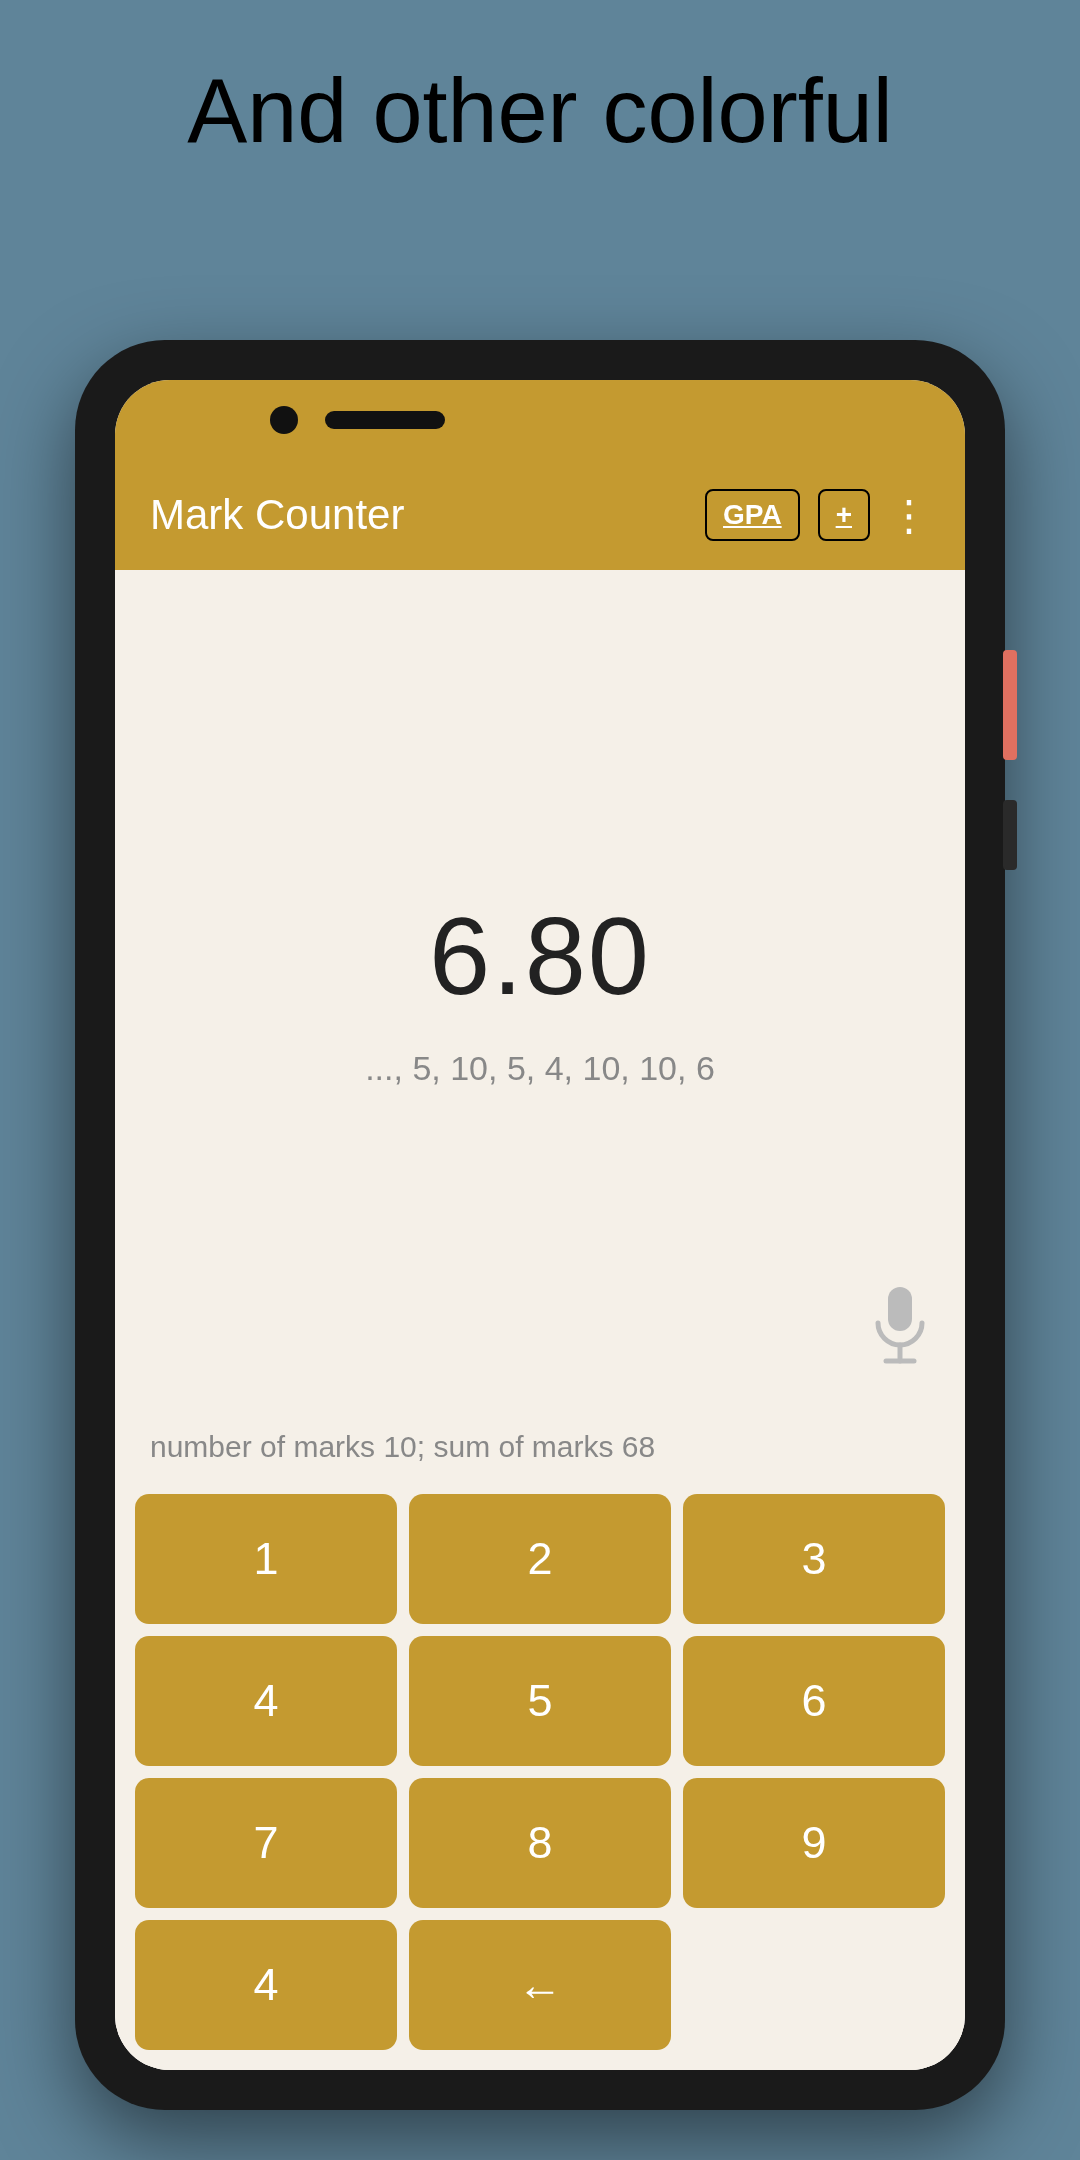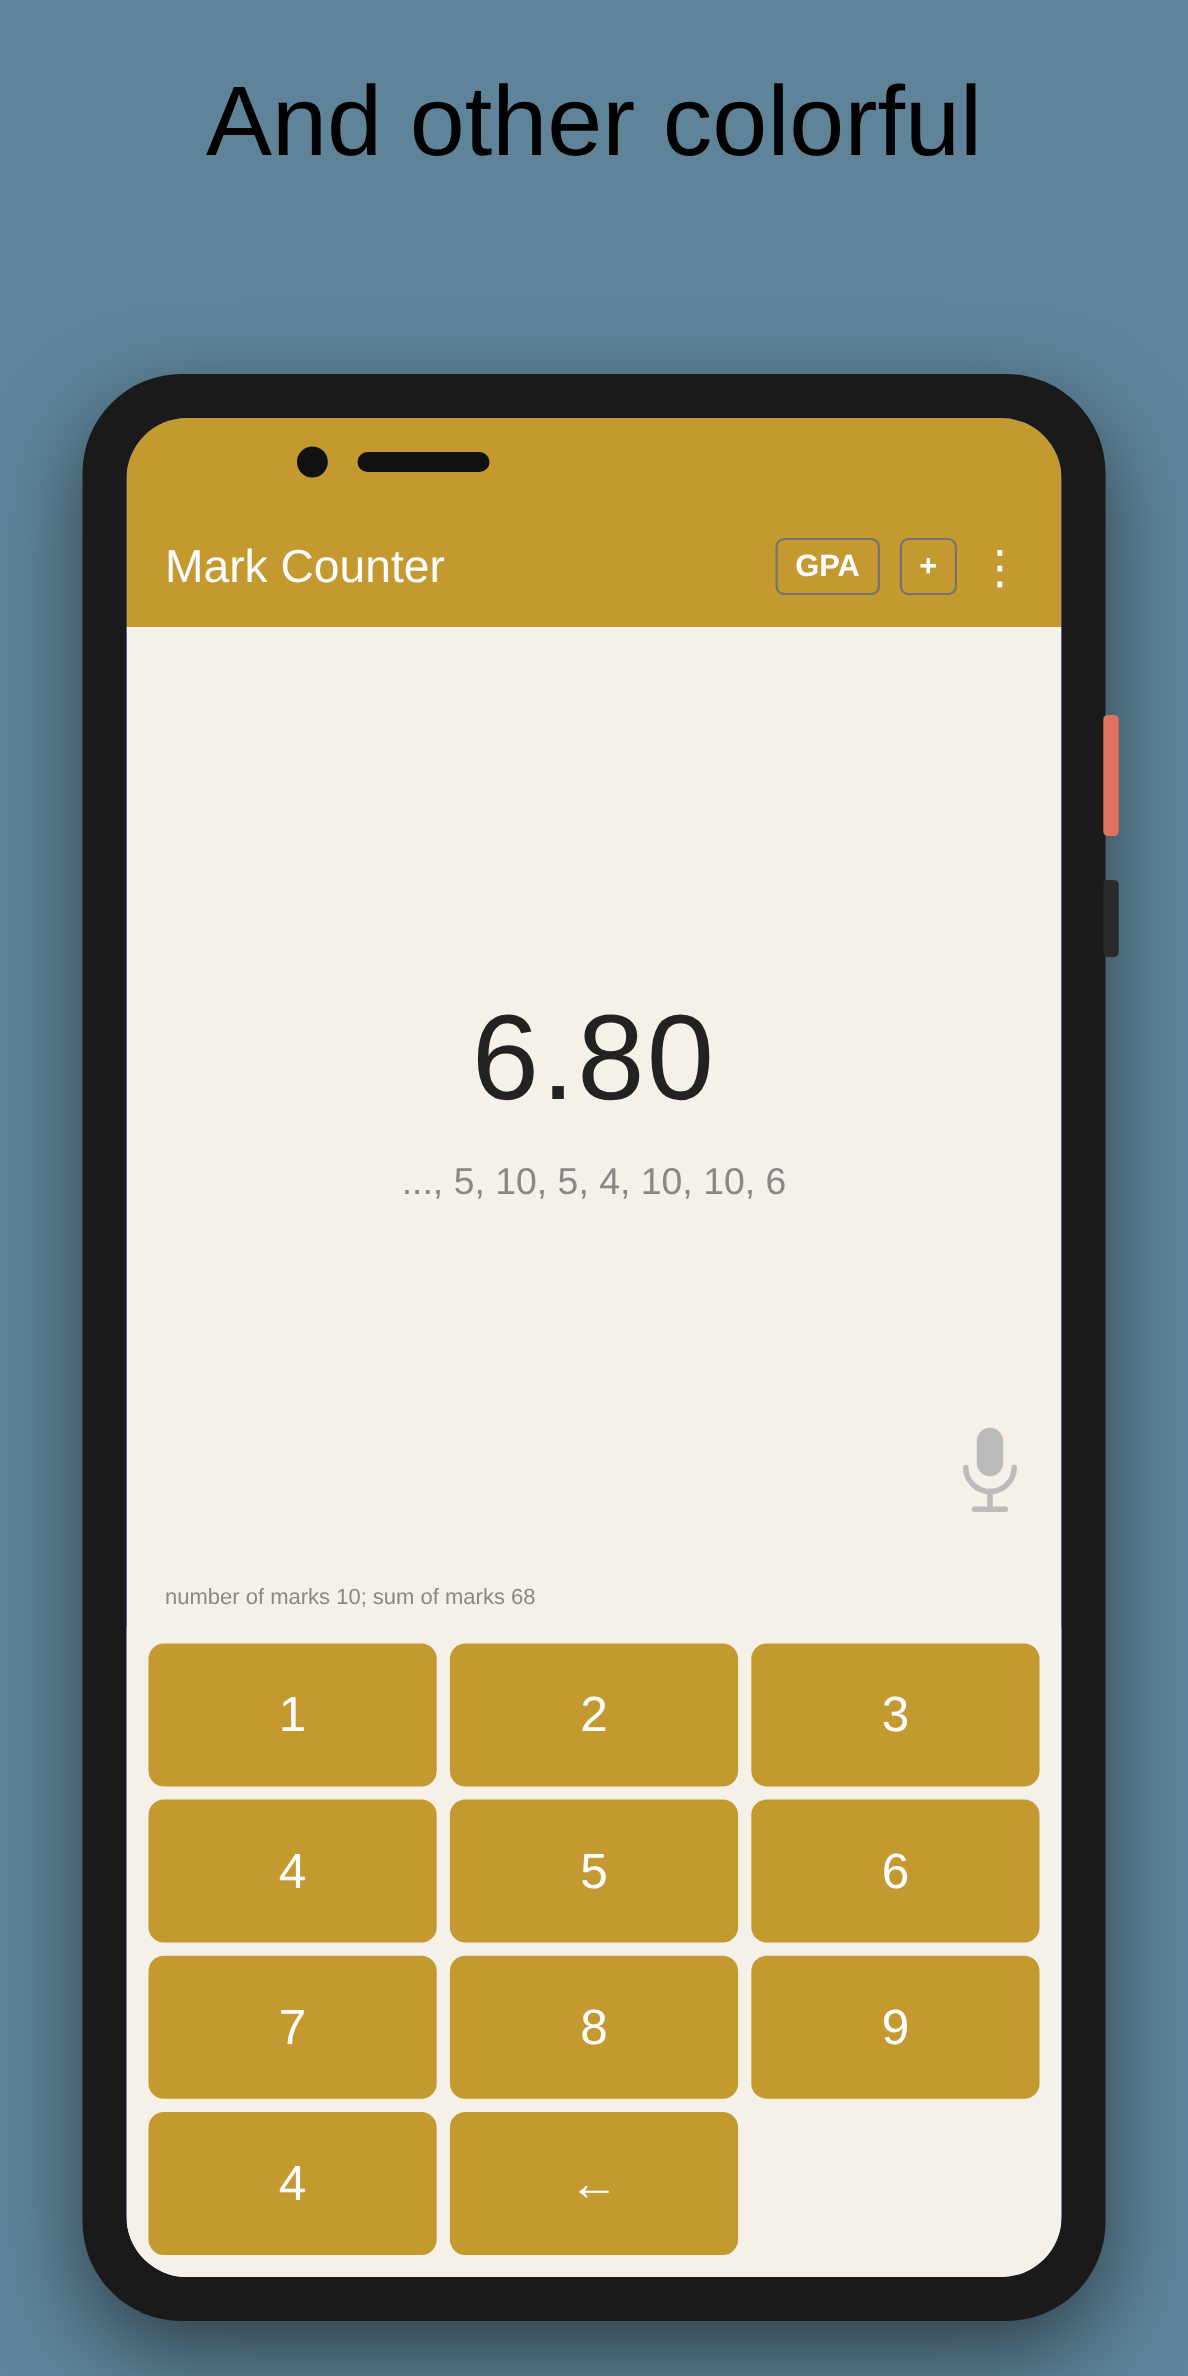--- a/index.html
+++ b/index.html
@@ -73,21 +73,21 @@
       border-radius: 4px;
     }
 
     
     .phone-screen {
       position: absolute;
       top: 40px;
       left: 40px;
       right: 40px;
       bottom: 40px;
-      background: #1d4ed8;
+      background: #e5e5e5;
       border-radius: 55px;
       overflow: hidden;
     }
 
     
     .phone-notch-area {
       position: absolute;
       top: 0;
       left: 0;
       right: 0;
@@ -132,32 +132,33 @@
     }
 
     .app-title {
       color: white;
       font-size: 42px;
       font-weight: 500;
       flex: 1;
     }
 
     .app-bar-btn {
-      border: 2px solid #737373;
+      border: 2px solid #000000;
       color: white;
       background: transparent;
       border-radius: 8px;
       padding: 8px 16px;
       font-size: 28px;
       font-weight: 600;
       margin-left: 18px;
       cursor: pointer;
       display: flex;
       align-items: center;
       justify-content: center;
+      text-decoration: underline;
     }
 
     .app-bar-icon {
       color: white;
       font-size: 42px;
       margin-left: 18px;
       cursor: pointer;
     }
 
     
@@ -204,21 +205,21 @@
     }
 
     .mic-icon {
       font-size: 65px;
       color: #bbb;
     }
 
     
     .stats-row {
       padding: 20px 35px 15px 35px;
-      font-size: 20px;
+      font-size: 30px;
       color: #888;
     }
 
     
     .keypad {
       padding: 15px 20px 20px 20px;
       background: #f5f0e8;
       display: grid;
       grid-template-columns: repeat(3, 1fr);
       gap: 12px;

